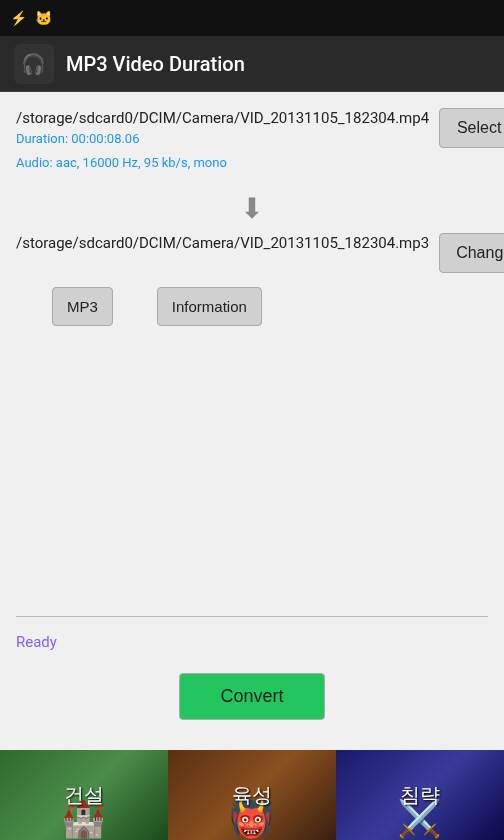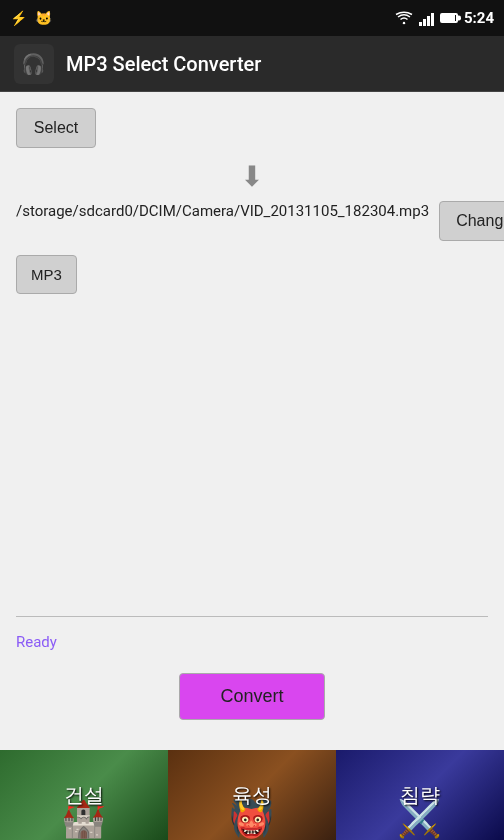--- a/index.html
+++ b/index.html
@@ -148,20 +148,21 @@
 
     .format-btn {
       background: #d0d0d0;
       border: 1px solid #aaa;
       border-radius: 4px;
       padding: 10px 14px;
       font-size: 15px;
       color: #222;
       cursor: pointer;
       text-align: center;
+      margin-left: 36px;
     }
 
     
     .divider {
       height: 1px;
       background: #bbb;
       margin: 8px 0;
     }
 
     
@@ -172,21 +173,21 @@
     }
 
     
     .convert-area {
       display: flex;
       justify-content: center;
       padding: 14px 0;
     }
 
     .convert-btn {
-      background: #d946ef;
+      background: #22c55e;
       border: 1px solid #aaa;
       border-radius: 4px;
       padding: 12px 40px;
       font-size: 18px;
       color: #222;
       cursor: pointer;
       min-width: 140px;
       text-align: center;
     }
 
@@ -286,68 +287,52 @@
     }
   </style>
 </head>
 <body>
 
 <div class="status-bar">
   <div class="status-left">
     <span style="color:white; font-size:14px;">⚡</span>
     <span style="color:white; font-size:14px;">🐱</span>
   </div>
-  <div class="status-right">
-
-    <svg width="18" height="14" viewBox="0 0 18 14" fill="white">
-      <path d="M9 11 Q9 11 9 11 L10.5 13H7.5z"></path>
-      <path d="M5.5 8.5 Q9 5.5 12.5 8.5" stroke="white" stroke-width="1.5" fill="none"></path>
-      <path d="M3 6 Q9 1.5 15 6" stroke="white" stroke-width="1.5" fill="none"></path>
-      <path d="M1 3.5 Q9 -1 17 3.5" stroke="white" stroke-width="1.5" fill="none"></path>
-      <circle cx="9" cy="12" r="1.2" fill="white"></circle>
-    </svg>
-
-    <div class="signal-bars">
-      <div class="bar" style="height:4px;"></div>
-      <div class="bar" style="height:7px;"></div>
-      <div class="bar" style="height:10px;"></div>
-      <div class="bar" style="height:13px;"></div>
-    </div>
-
-    <div class="battery-icon">
-      <div class="battery-fill"></div>
-    </div>
-    <span class="time-text">5:24</span>
-  </div>
 </div>
 
 <div class="title-bar">
   <div class="app-icon">
     <span>🎧</span>
   </div>
-  <span class="title-text">MP3 Select Converter</span>
+  <span class="title-text">MP3 Video Duration</span>
 </div>
 
 <div class="main-content">
 
   <div class="file-section">
+    <div>
+      <div class="file-path">/storage/sdcard0/DCIM/Camera/VID_20131105_182304.mp4</div>
+      <div class="file-meta">Duration: 00:00:08.06</div>
+      <div class="file-meta" style="margin-top:-4px;">Audio: aac, 16000 Hz, 95 kb/s, mono</div>
+    </div>
     <button class="action-btn">Select</button>
   </div>
 
   <div class="arrow-container">
     <span class="arrow-down">⬇</span>
   </div>
 
   <div class="output-section">
     <div class="file-path" style="margin-right:10px;">/storage/sdcard0/DCIM/Camera/VID_20131105_182304.mp3</div>
     <button class="action-btn">Change</button>
   </div>
 
   <div class="format-buttons">
     <button class="format-btn">MP3</button>
+    <button class="format-btn">Information</button>
   </div>
 
   <div class="spacer"></div>
 
   <div class="divider"></div>
 
   <div class="ready-text">Ready</div>
 
   <div class="convert-area">
     <button class="convert-btn">Convert</button>

